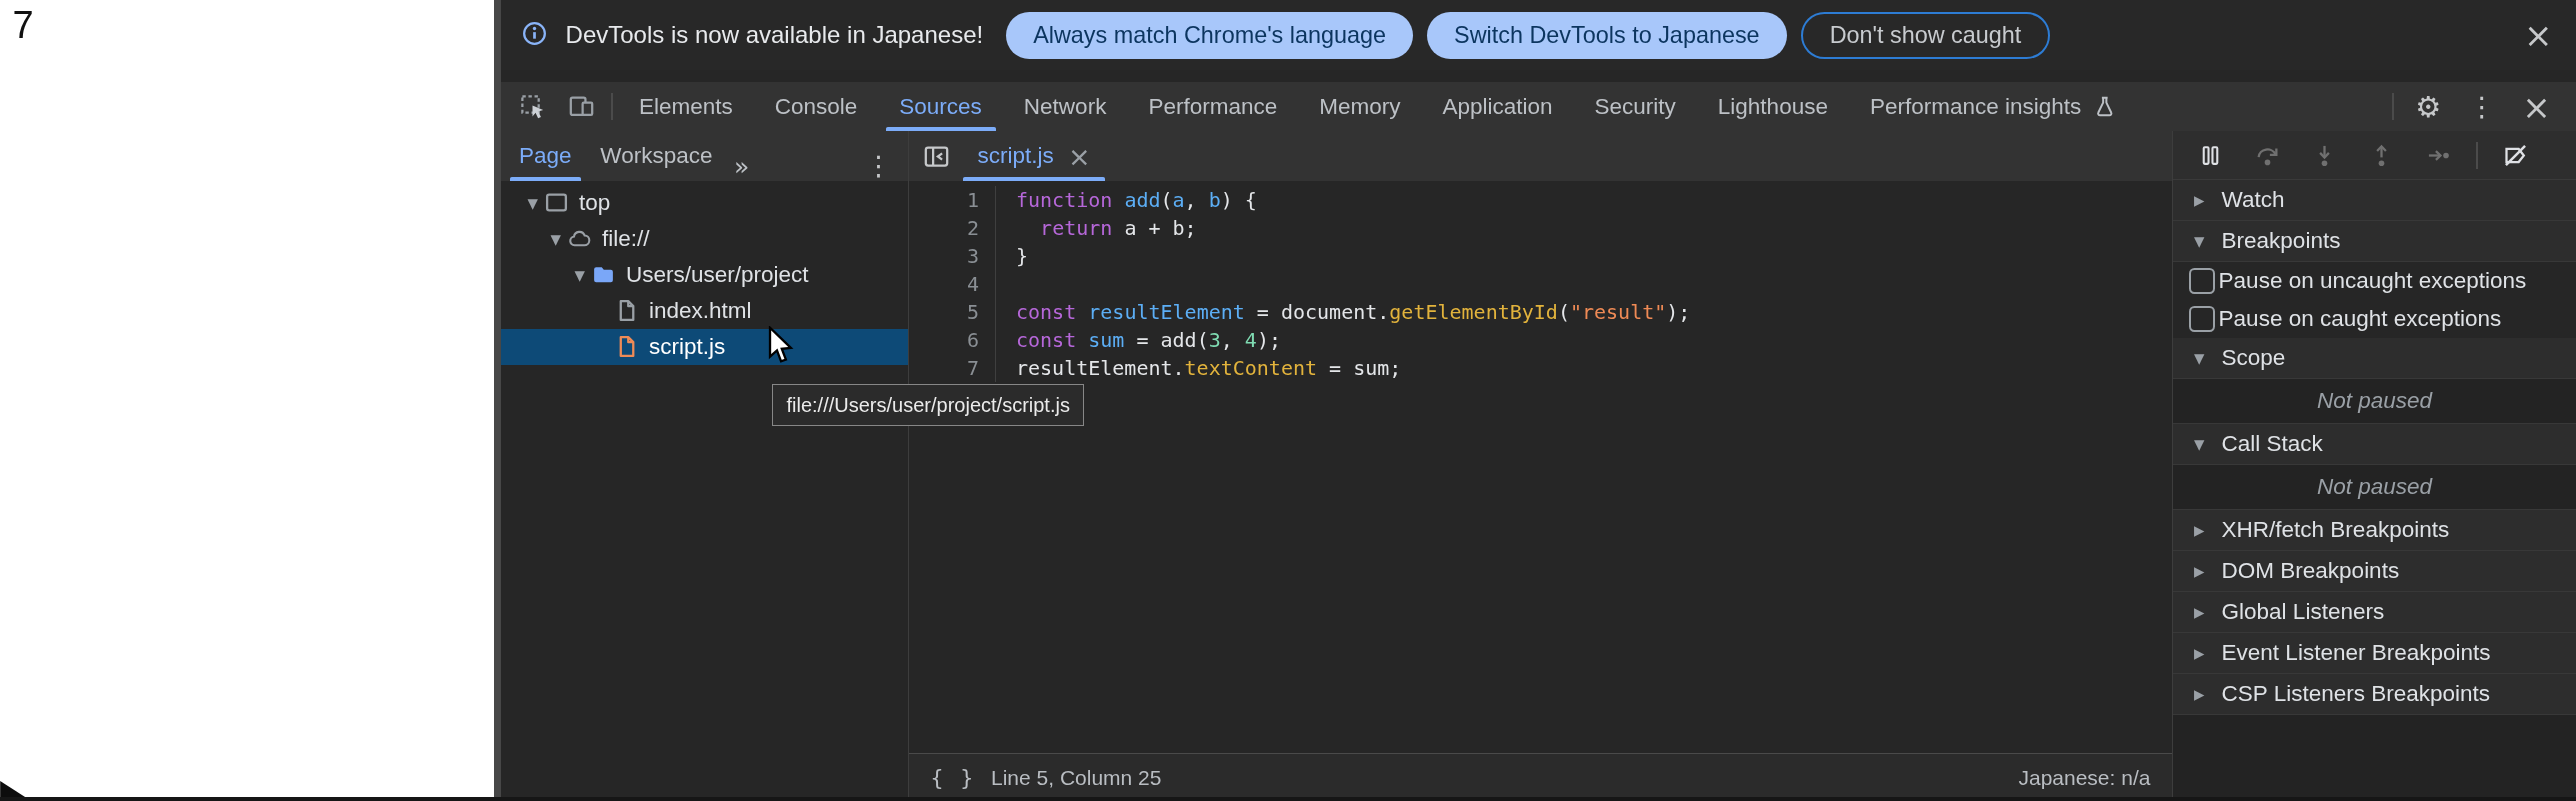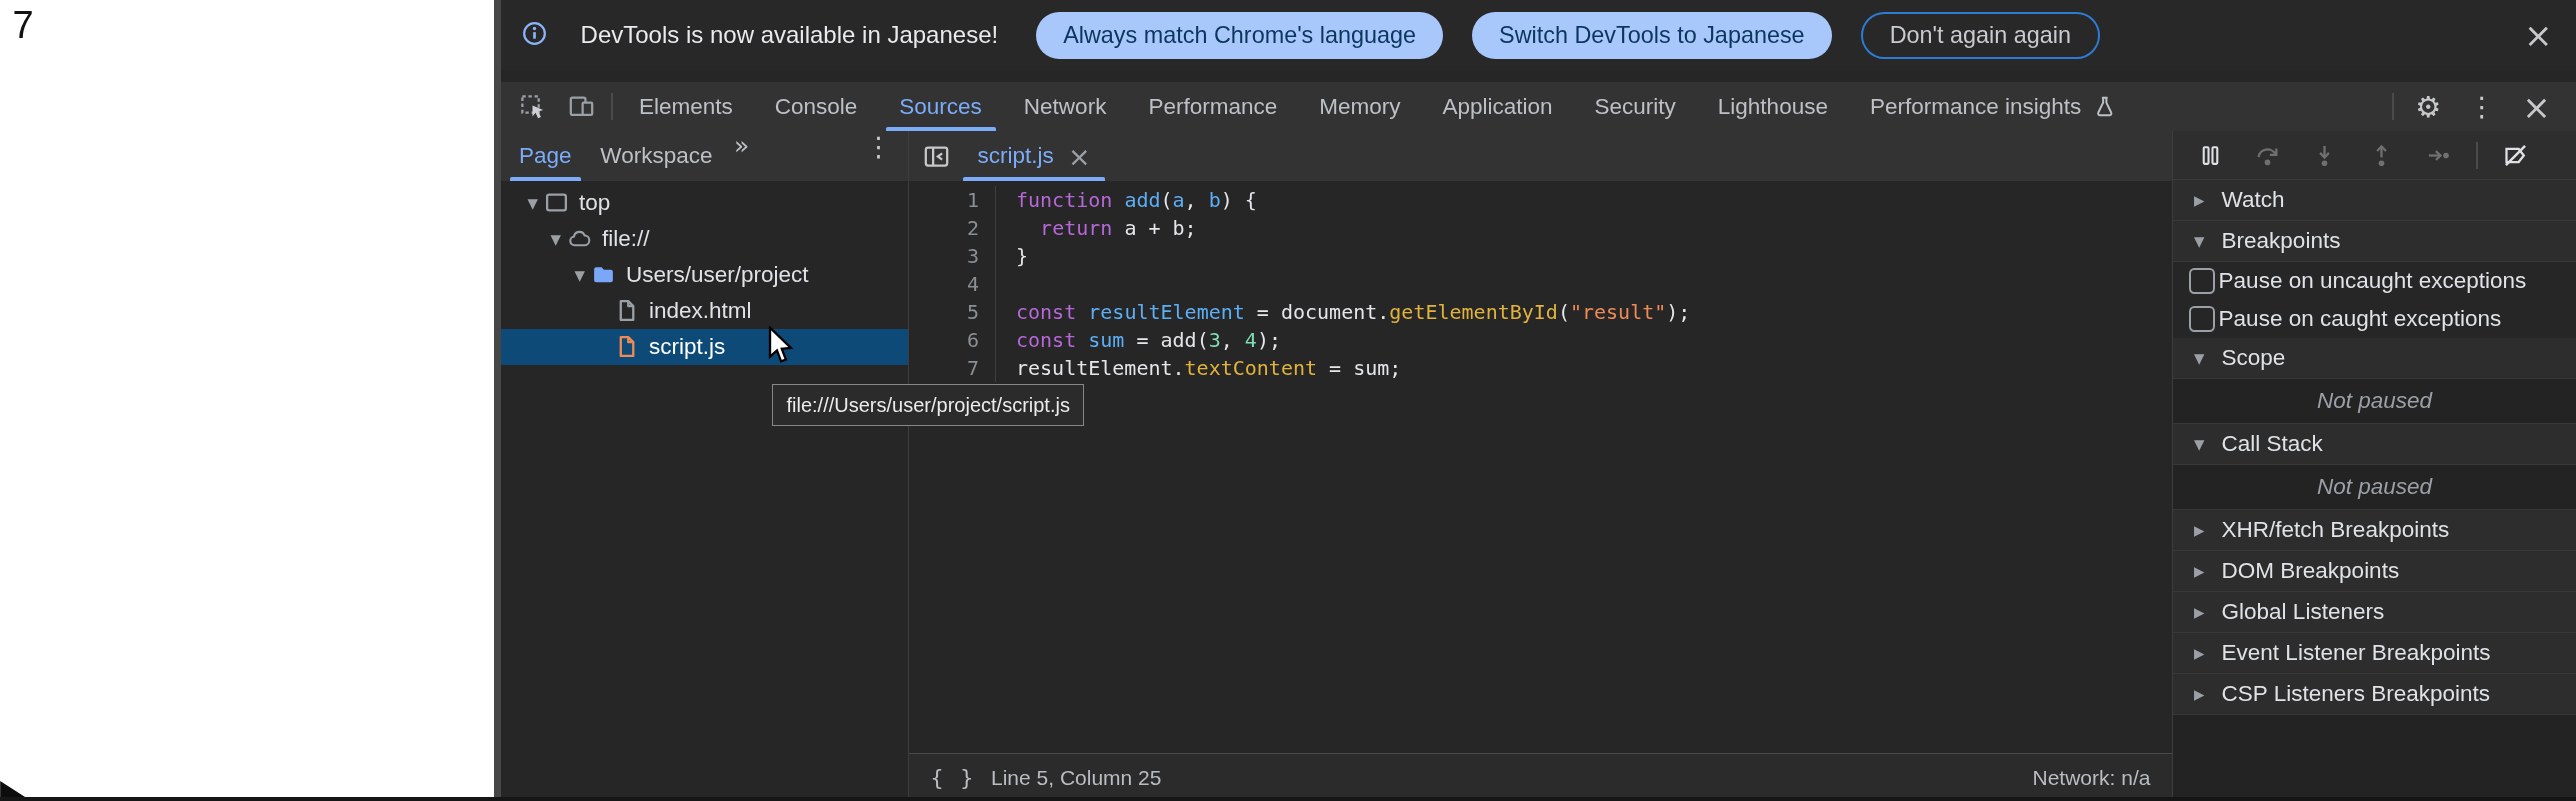--- a/index.html
+++ b/index.html
@@ -8,21 +8,21 @@
   .glyph{font-family:"DejaVu Sans",sans-serif;}
 
   .corner-annotation{position:absolute;left:12.6px;top:3.6px;font-size:38px;color:#111;}
 
   
   .devtools{position:absolute;left:494px;top:0;width:2082px;height:801px;box-sizing:border-box;
             background:#262626;border-left:7.2px solid #474747;display:flex;flex-direction:column;}
 
   
   .infobar{height:70px;flex:none;display:flex;align-items:center;background:#282828;
-           padding:0 23.4px 0 20px;gap:29px;}
+           padding:0 23.4px 0 20px;gap:14px;}
   .infobar-msg{color:#e8eaed;font-size:24px;margin:0 9px 0 3.6px;white-space:nowrap;}
   .pill{height:47px;border-radius:23.4px;background:#a8c7fa;color:#0c355f;font-size:23.4px;
         padding:0 27px;border:none;font-family:inherit;white-space:nowrap;cursor:default;}
   .pill.outline{background:transparent;border:2.3px solid #2d7cd4;color:#c8cbcf;}
   .close-x{color:#c6c8ca;font-size:34px;line-height:1;cursor:default;}
   .infobar .close-x{margin-left:auto;}
 
   
   .tabbar{height:49px;flex:none;display:flex;align-items:stretch;background:#333333;margin-top:12px;}
   .icon-btn{display:flex;align-items:center;justify-content:center;padding:0 10.8px;}
@@ -34,21 +34,21 @@
        background:#7cacf8;border-radius:1.8px 1.8px 0 0;}
   .tabbar-right{margin-left:auto;display:flex;align-items:center;padding-right:14.4px;gap:5.4px;}
   .tabbar-right .glyph{color:#c6c8ca;}
 
   
   .main{flex:1;display:flex;min-height:0;}
 
   
   .navigator{width:408px;flex:none;border-right:1.8px solid #3d3d3d;box-sizing:border-box;
              display:flex;flex-direction:column;background:#262626;}
-  .subtabs{height:50px;flex:none;background:#333333;display:flex;align-items:flex-start;padding-left:3.6px;}
+  .subtabs{height:50px;flex:none;background:#333333;display:flex;align-items:flex-end;padding-left:3.6px;}
   .subtab{position:relative;height:100%;display:flex;align-items:center;padding:0 14.4px;
           font-size:22.5px;color:#bdc1c6;}
   .subtab.active{color:#7cacf8;}
   .subtab.active::after{content:'';position:absolute;left:5.4px;right:5.4px;bottom:0;height:3.6px;
           background:#7cacf8;border-radius:1.8px 1.8px 0 0;}
   .more-tabs{color:#bdc1c6;font-size:25px;padding:0 7.2px;}
   .subtabs .kebab{margin-left:auto;padding-right:16px;color:#c6c8ca;font-size:27px;}
   .tree{flex:1;padding-top:3.6px;}
   .tree-row{height:36px;display:flex;align-items:center;font-size:22.5px;color:#dfe2e6;white-space:nowrap;}
   .tree-row.selected{background:#0d4a77;color:#ffffff;}
@@ -118,21 +118,21 @@
 
     <div class="infobar">
       <span id="info-icon-slot"><svg width="27" height="27" viewBox="0 0 24 24" xmlns="http://www.w3.org/2000/svg">
             <circle cx="12" cy="12" r="9.2" fill="none" stroke="#8ab4f8" stroke-width="2"></circle>
             <line x1="12" y1="10.8" x2="12" y2="16.6" stroke="#8ab4f8" stroke-width="2.4"></line>
             <circle cx="12" cy="7.6" r="1.5" fill="#8ab4f8"></circle>
           </svg></span>
       <span class="infobar-msg">DevTools is now available in Japanese!</span>
       <button class="pill">Always match Chrome's language</button>
       <button class="pill">Switch DevTools to Japanese</button>
-      <button class="pill outline">Don't again again</button>
+      <button class="pill outline">Don't show caught</button>
       <span class="close-x glyph">×</span>
     </div>
 
     <div class="tabbar">
       <span class="icon-btn" id="inspect-icon-slot" style="margin-left:7.2px;">
           <svg width="27" height="27" viewBox="0 0 24 24" xmlns="http://www.w3.org/2000/svg">
             <rect x="3" y="3" width="14.5" height="14.5" fill="none" stroke="#9aa0a6" stroke-width="2" stroke-dasharray="3 2.4"></rect>
             <path d="M12 11 l9.5 4.2 -4.3 1.3 2.3 4.8 -2.5 1.1 -2.3-4.8 -2.7 3.2 Z" fill="#cdd1d6"></path>
           </svg>
         </span>
@@ -288,21 +288,21 @@
               <span class="code-text"><span class="tok-keyword">const</span><span class="tok-plain"> </span><span class="tok-def">sum</span><span class="tok-plain"> = add(</span><span class="tok-number">3</span><span class="tok-plain">, </span><span class="tok-number">4</span><span class="tok-plain">);</span></span>
             </div>
             <div class="code-line">
               <span class="ln">7</span>
               <span class="code-text"><span class="tok-plain">resultElement.</span><span class="tok-property">textContent</span><span class="tok-plain"> = sum;</span></span>
             </div>
           </div>
         <div class="statusbar">
           <span class="braces">{ }</span>
           <span>Line 5, Column 25</span>
-          <span class="coverage">Network: n/a</span>
+          <span class="coverage">Japanese: n/a</span>
         </div>
       </div>
 
       <div class="debugger">
         <div class="debug-toolbar" id="debug-toolbar">
             <span style="display: flex;">
               <svg width="25" height="25" viewBox="0 0 24 24" xmlns="http://www.w3.org/2000/svg">
                 <rect x="5.5" y="4" width="4.6" height="16" rx="1" fill="none" stroke="#dfe1e5" stroke-width="2"></rect>
                 <rect x="13.9" y="4" width="4.6" height="16" rx="1" fill="none" stroke="#dfe1e5" stroke-width="2"></rect>
               </svg>

